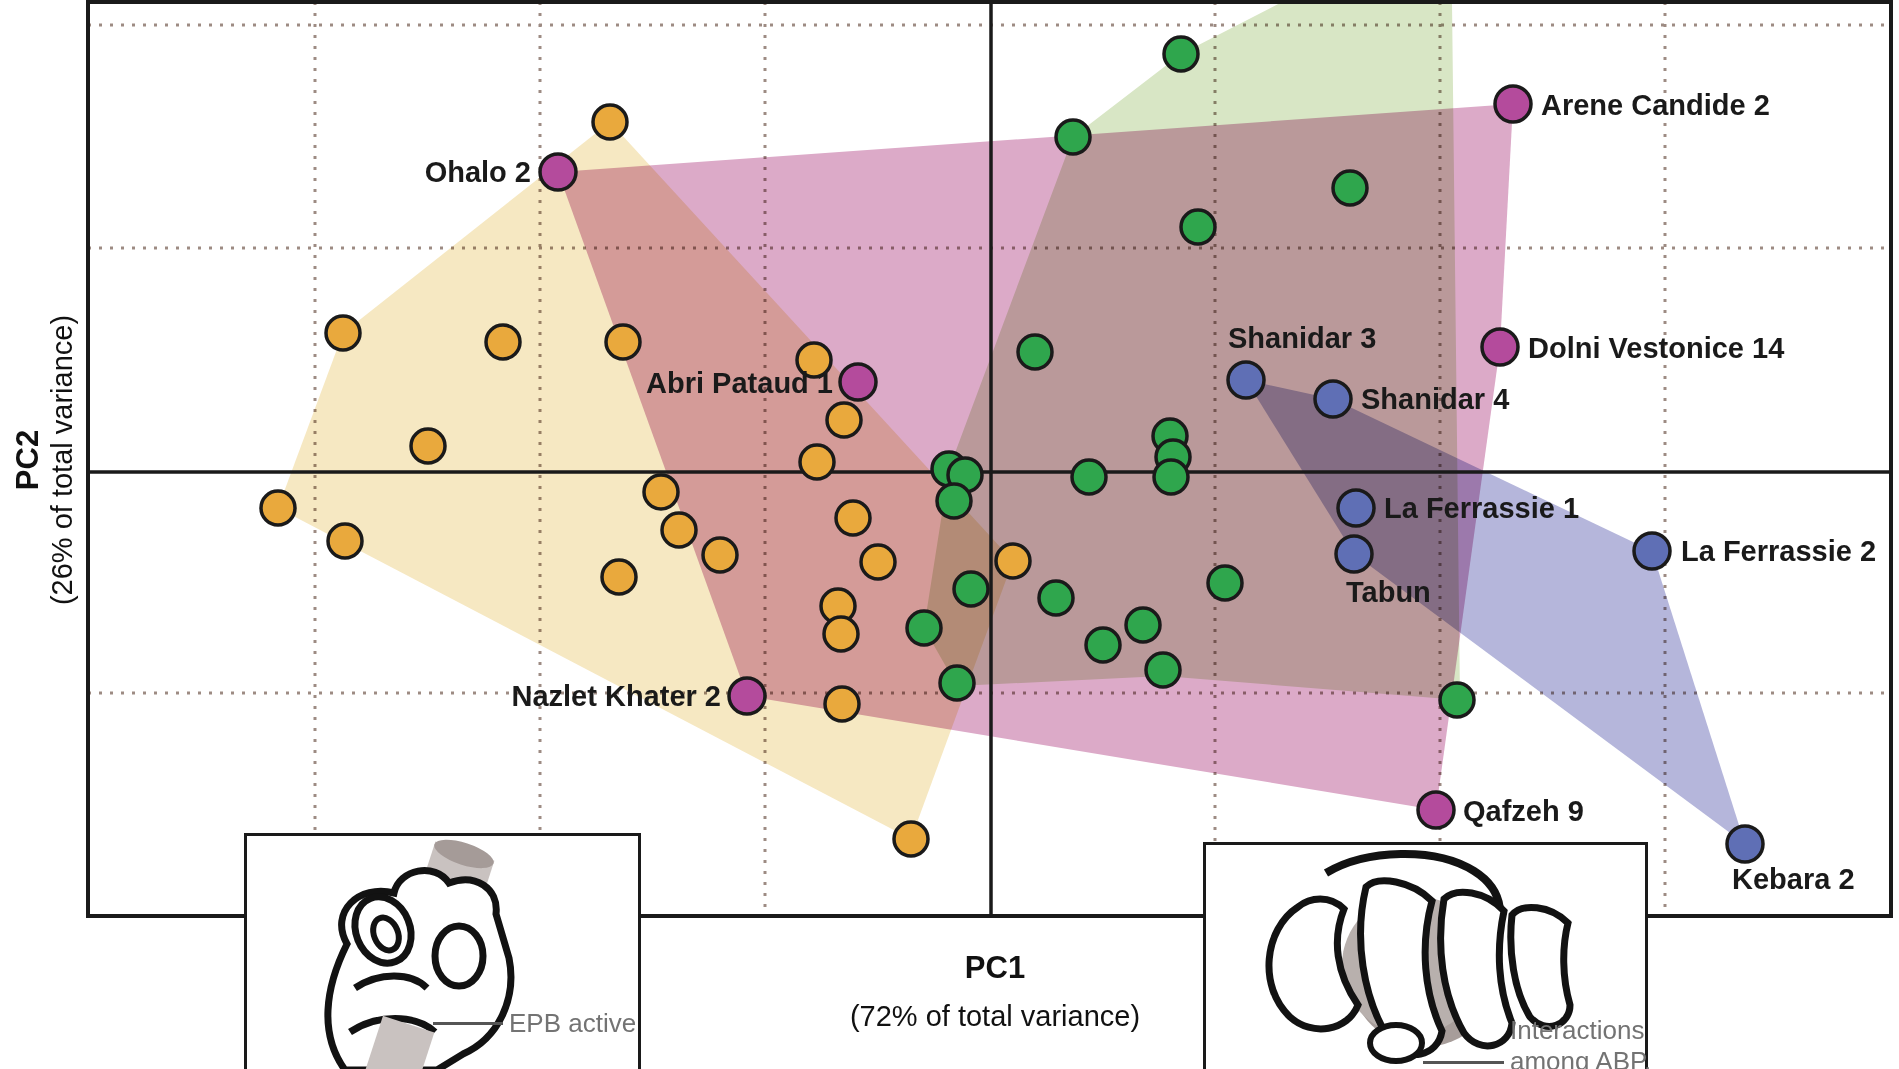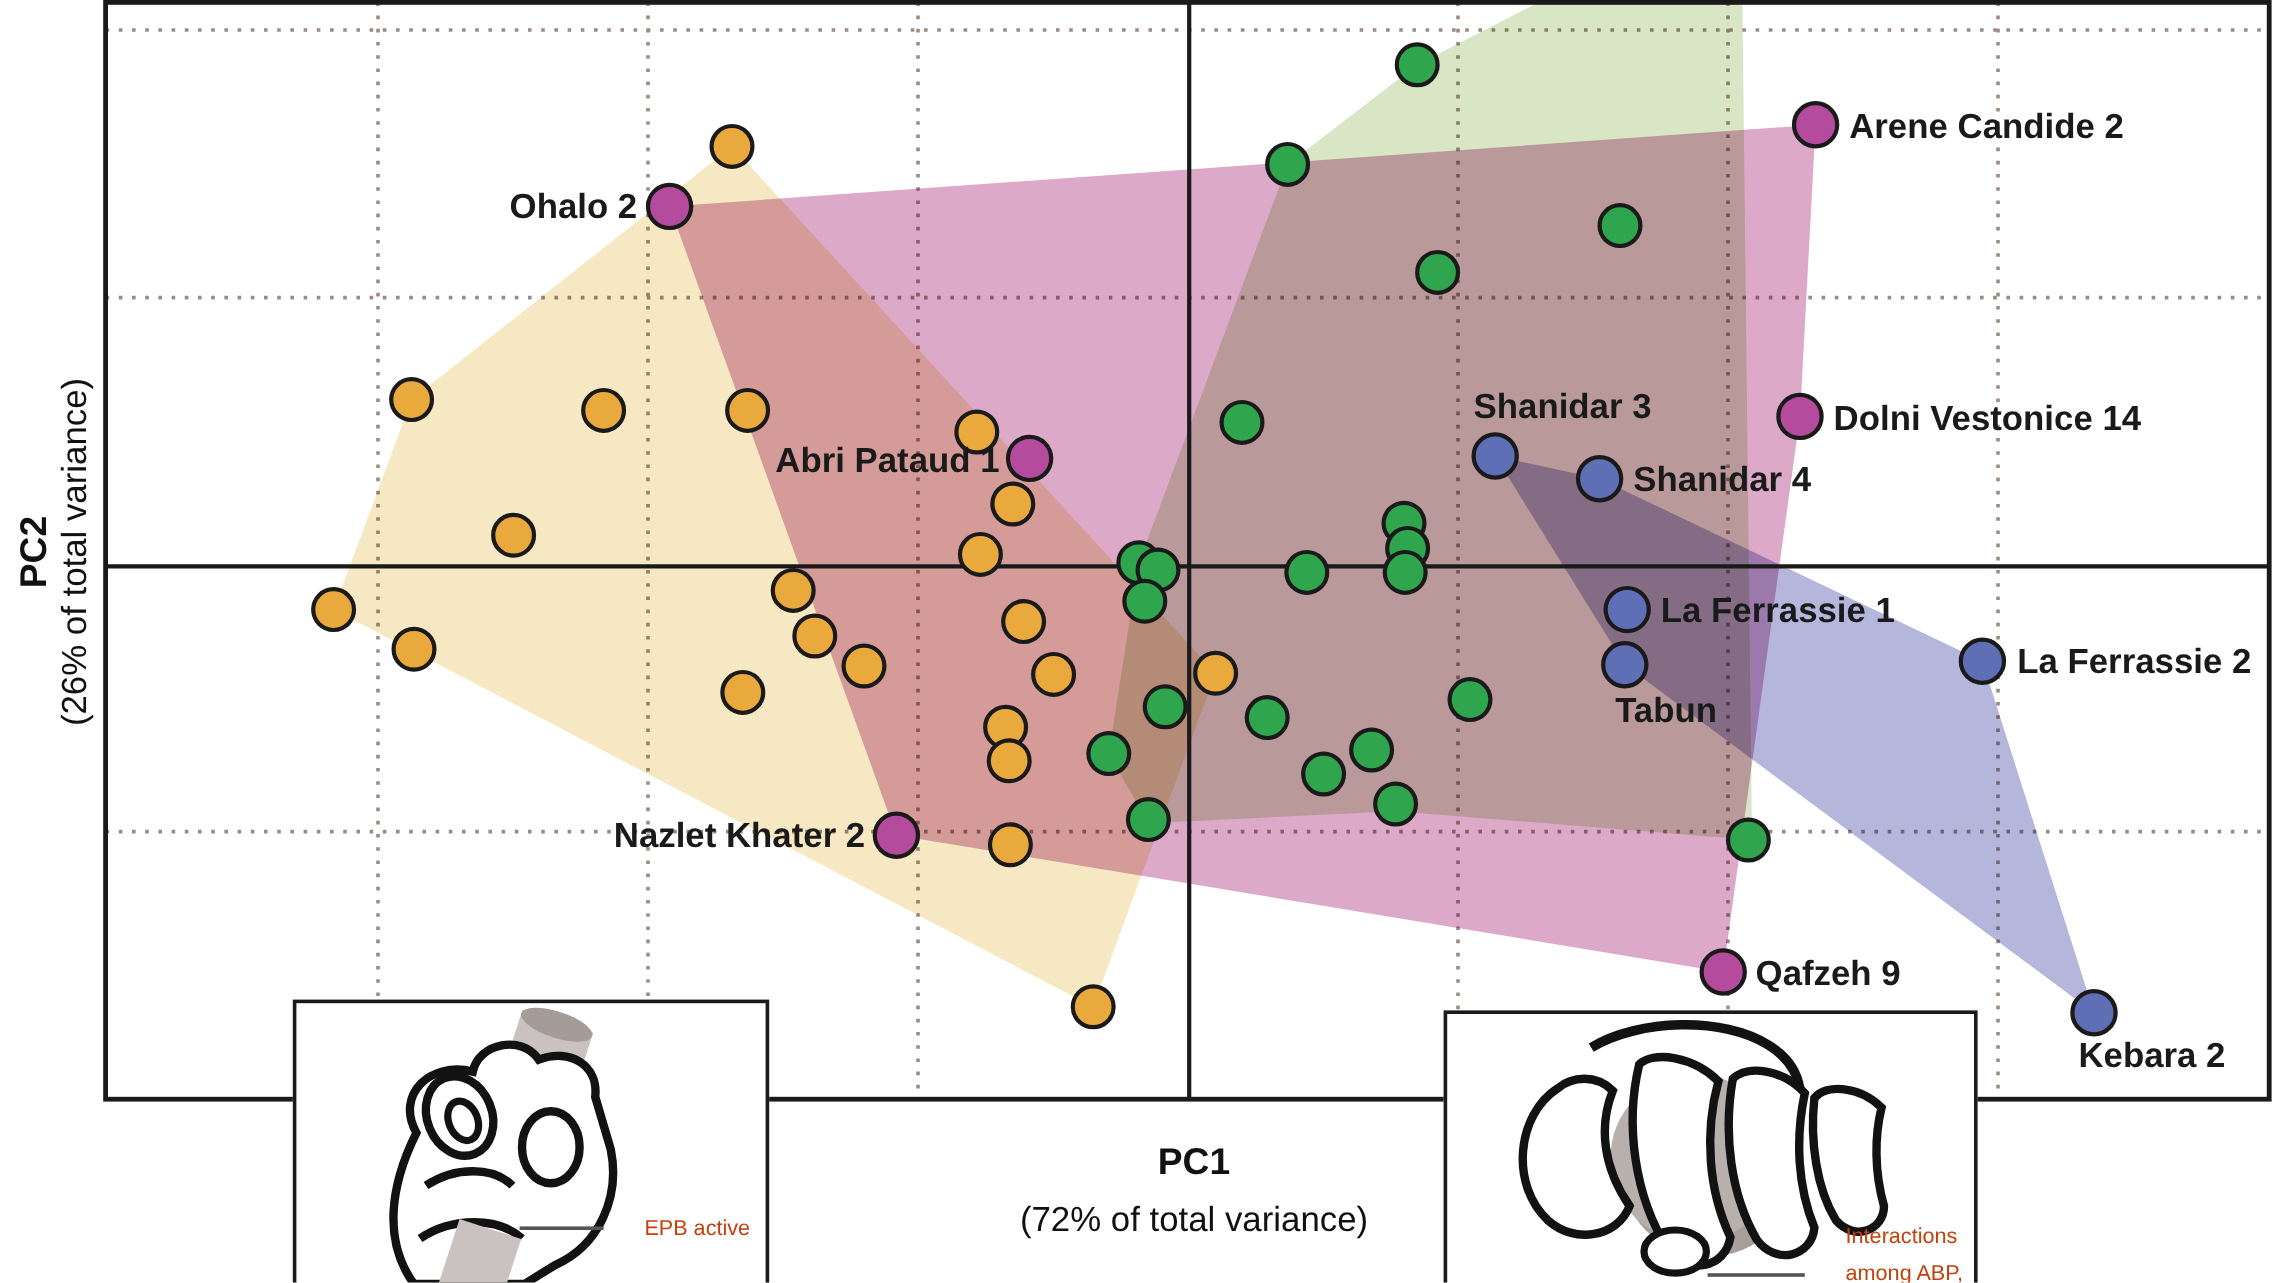--- a/index.html
+++ b/index.html
@@ -1,21 +1,21 @@
 <!DOCTYPE html>
 <html><head>
 <meta charset="utf-8">
 <style>
   html,body{margin:0;padding:0;background:#fff;}
   #stage{position:relative;width:1899px;height:1069px;overflow:hidden;background:#fff;
          font-family:"Liberation Sans",sans-serif;}
   #plot-svg{position:absolute;left:0;top:0;}
   .inset{position:absolute;background:#fff;border:3px solid #1a1a1a;box-sizing:border-box;}
   .inset svg{position:absolute;left:0;top:0;}
-  .caption{position:absolute;color:#c2410c;font-size:18px;line-height:31px;white-space:nowrap;margin-left:28px;}
+  .caption{position:absolute;color:#737373;font-size:26px;line-height:31px;white-space:nowrap;}
   .leader{position:absolute;height:3px;background:#555;}
 </style>
 </head>
 <body>
 <div id="stage">
 
 <svg id="plot-svg" width="1899" height="1069" viewBox="0 0 1899 1069">
       <line x1="315" y1="2" x2="315" y2="916" stroke="#9d8b83" stroke-width="3" stroke-dasharray="3 8"></line>
       <line x1="540" y1="2" x2="540" y2="916" stroke="#9d8b83" stroke-width="3" stroke-dasharray="3 8"></line>
       <line x1="765" y1="2" x2="765" y2="916" stroke="#9d8b83" stroke-width="3" stroke-dasharray="3 8"></line>

